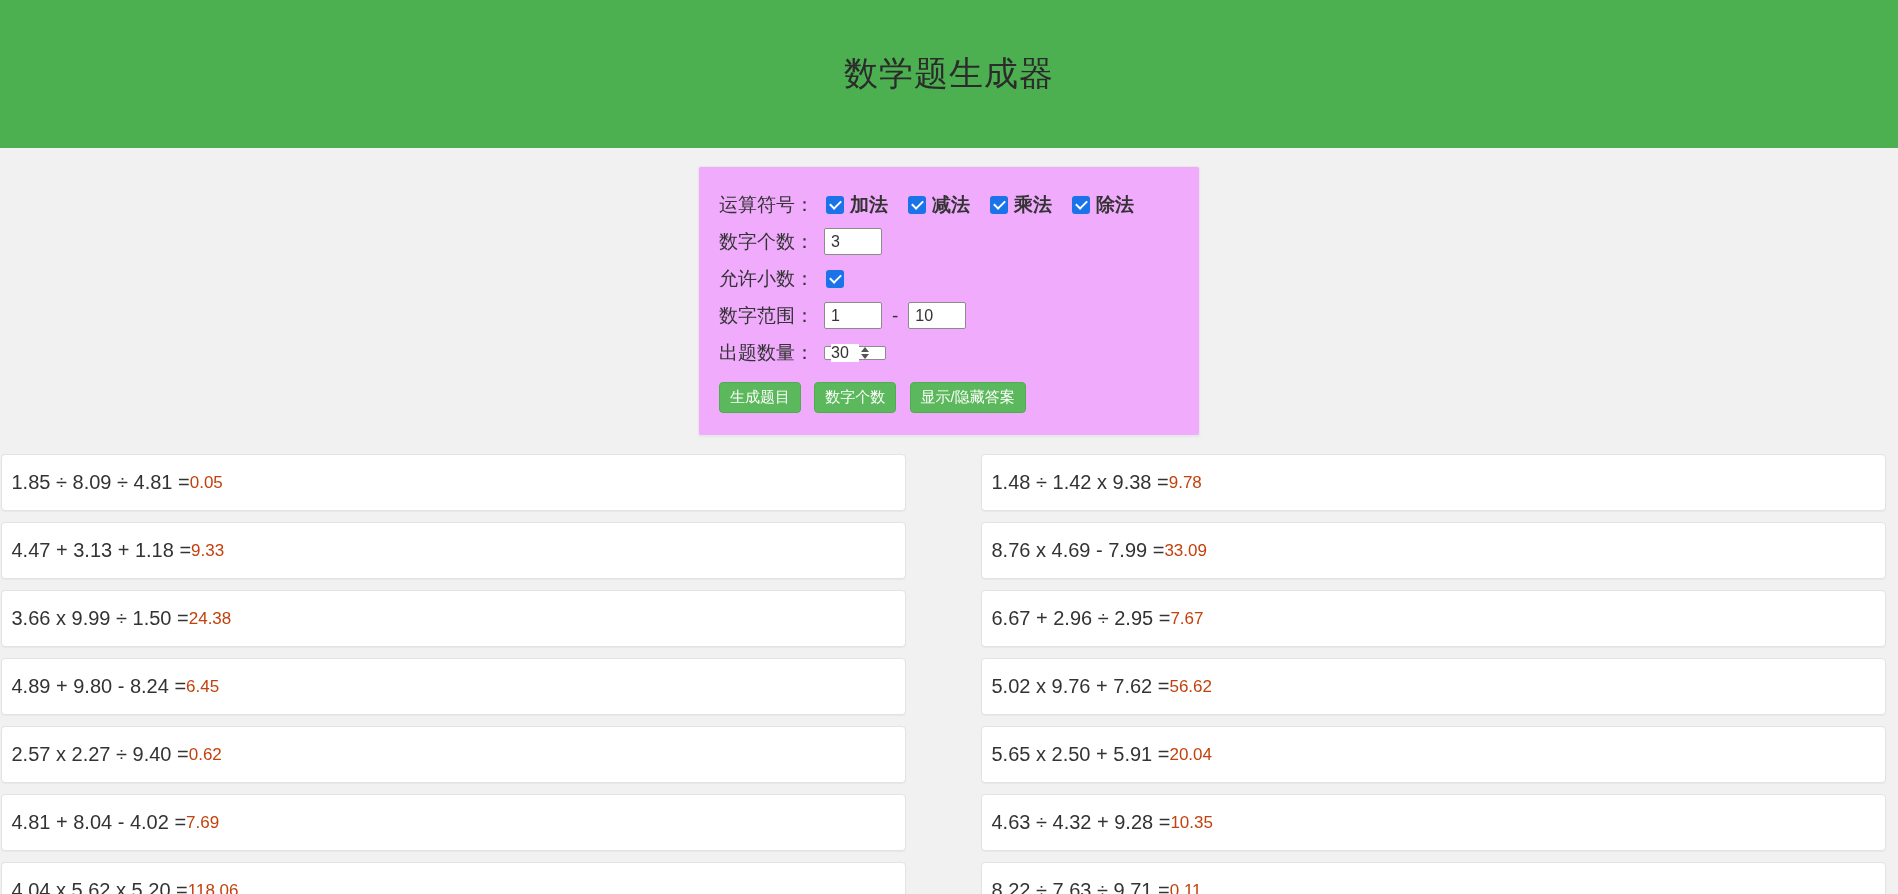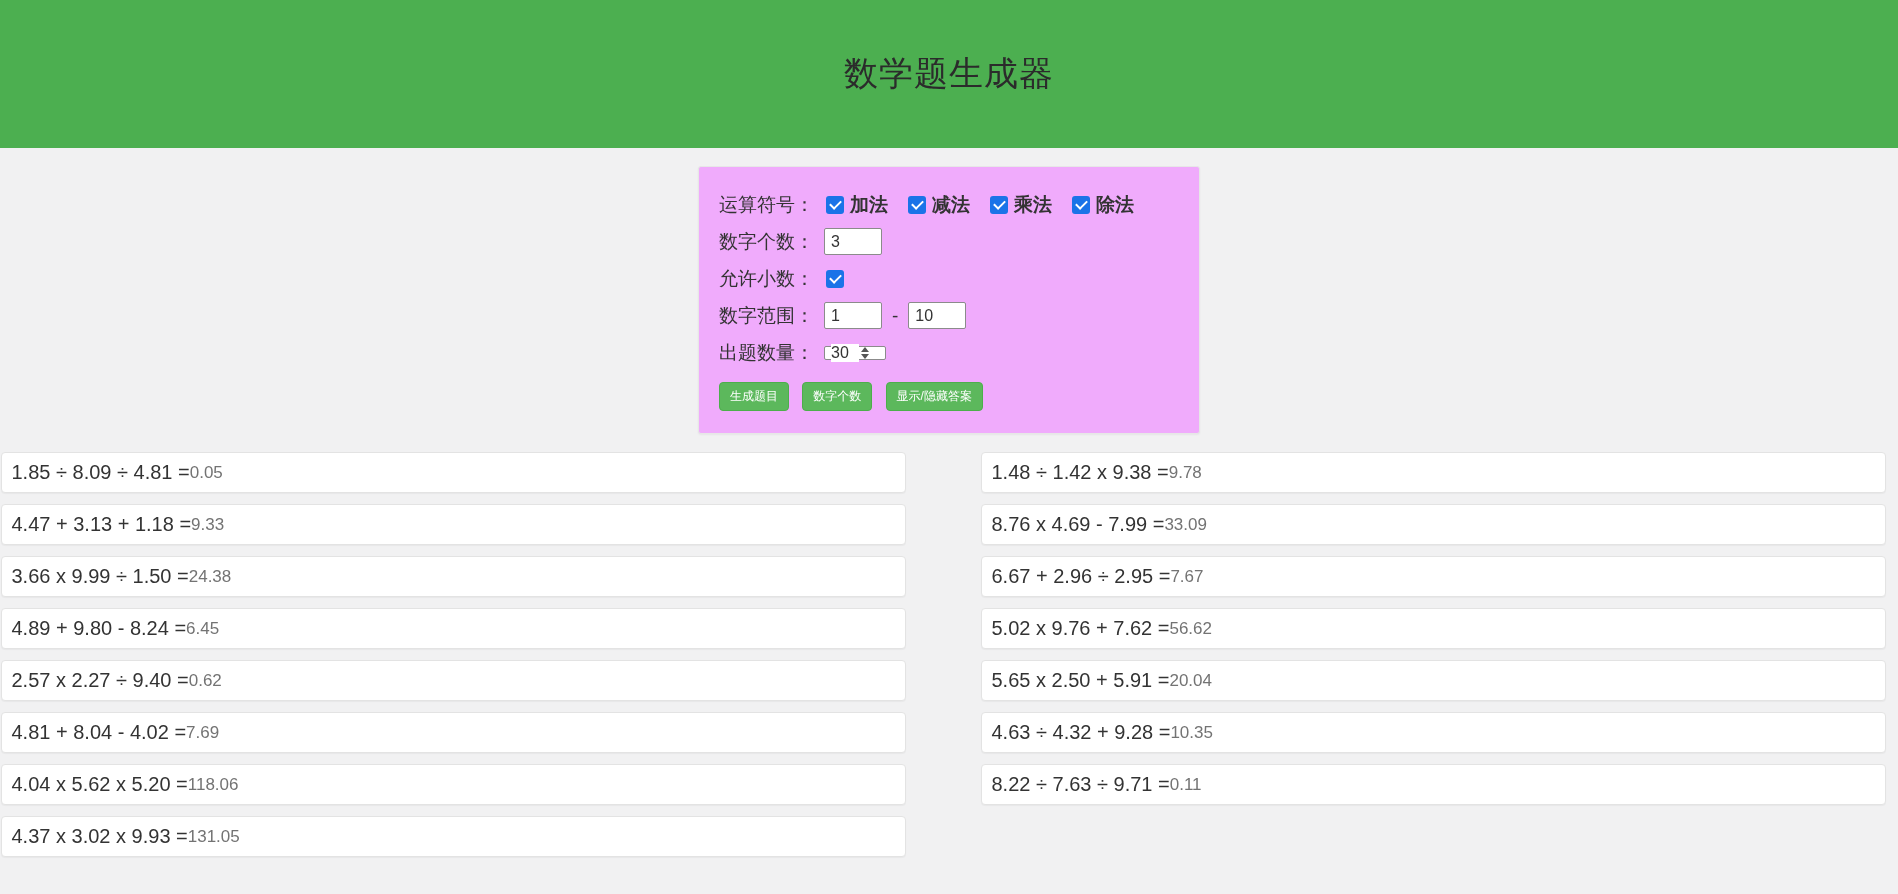--- a/index.html
+++ b/index.html
@@ -56,36 +56,36 @@
   .numwrap input {
     border: none; outline: none; width: 100%; font-size: 16px; color: #333; padding: 0;
     font-family: "Liberation Sans", "DejaVu Sans", sans-serif;
   }
   .spinner { display: flex; flex-direction: column; gap: 2px; margin-left: 2px; cursor: pointer; }
   .spin-up    { width: 0; height: 0; border-left: 4px solid transparent; border-right: 4px solid transparent; border-bottom: 5px solid #555; }
   .spin-down  { width: 0; height: 0; border-left: 4px solid transparent; border-right: 4px solid transparent; border-top: 5px solid #555; }
   .btnrow { margin-top: 16px; margin-bottom: 2px; }
   .gbtn {
     background: #5cb85c; border: 1px solid #4cae4c; color: #fff;
-    font-size: 12px; padding: 5px 10px; border-radius: 4px; margin-right: 8px;
+    font-size: 15px; padding: 5px 10px; border-radius: 4px; margin-right: 8px;
     cursor: pointer; font-family: "Liberation Sans", "DejaVu Sans", sans-serif;
   }
   
   .problems {
     display: flex; gap: 75px; justify-content: center;
     margin-top: 18px; transform: translateX(-6px);
   }
   .pcol { width: 905px; display: flex; flex-direction: column; gap: 11px; }
   .prow {
-    height: 41px; background: #fff; border: 1px solid #e3e3e3; border-radius: 4px;
+    height: 57px; background: #fff; border: 1px solid #e3e3e3; border-radius: 4px;
     box-shadow: 0 1px 1px rgba(0,0,0,0.04);
     display: flex; align-items: center; padding: 0 10px;
     font-size: 20px; color: #333; white-space: nowrap;
   }
-  .ans { font-size: 17px; color: #737373; }
+  .ans { font-size: 17px; color: #c2410c; }
 </style>
 </head>
 <body>
 
 <div class="header">
   <h1>数学题生成器</h1>
 </div>
 
 <div class="card">
 

